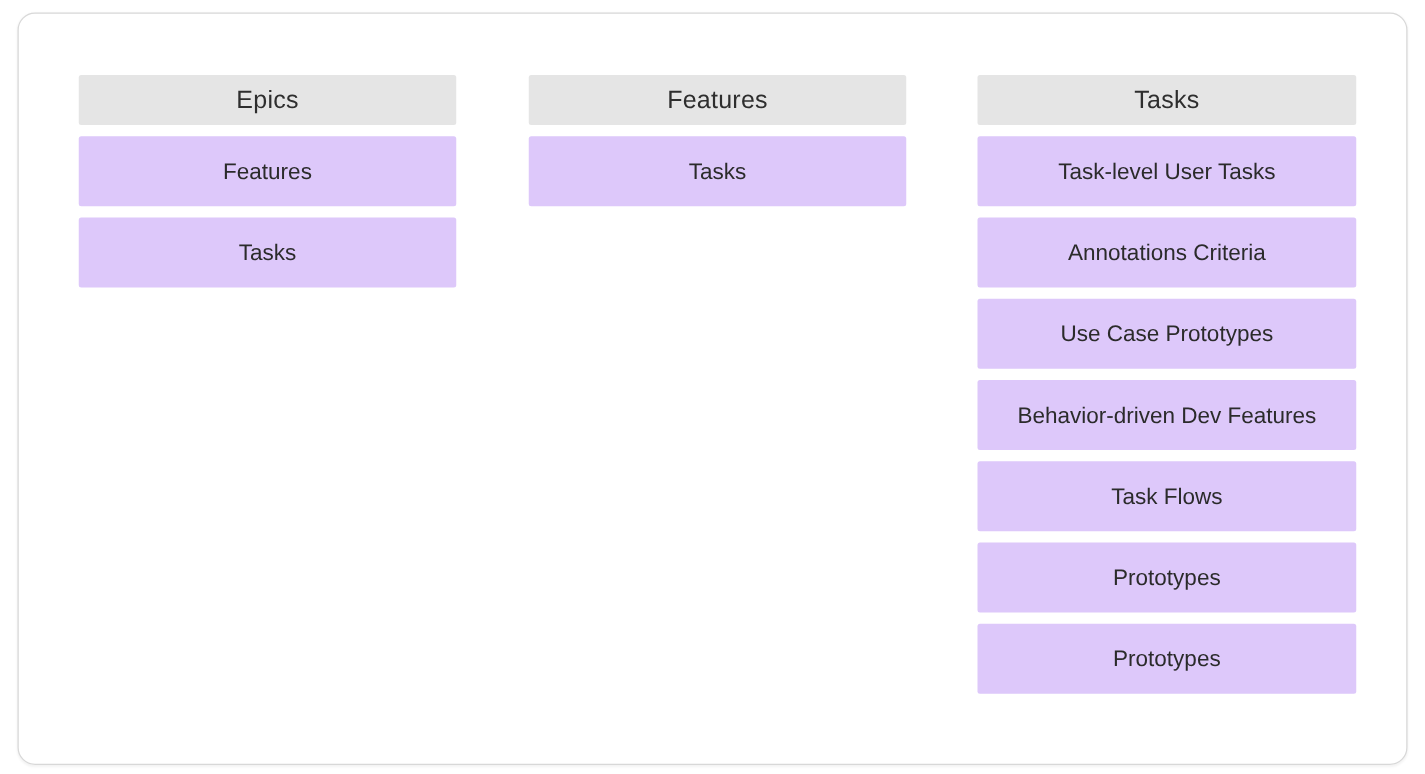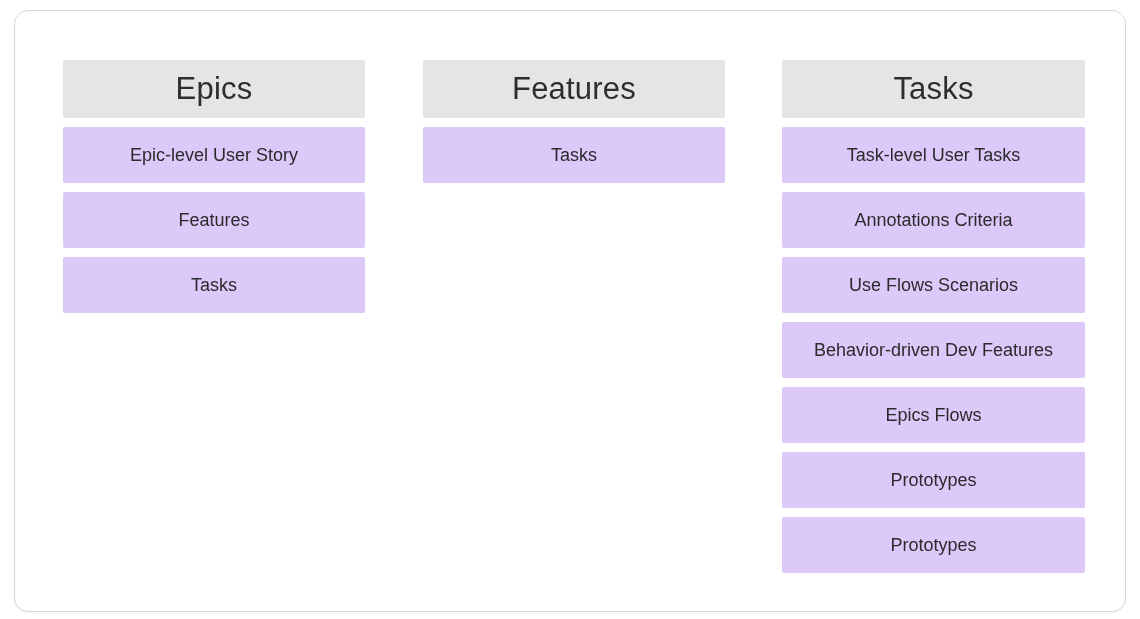--- a/index.html
+++ b/index.html
@@ -32,25 +32,25 @@
     position:absolute;
     top:49px;
     display:flex;
     flex-direction:column;
     gap:9px;
   }
   .column.c0{left:48px;width:302px;}
   .column.c1{left:408px;width:302px;}
   .column.c2{left:767px;width:303px;}
   .col-header{
-    height:58px;
+    height:40px;
     background:var(--header-bg);
     border-radius:2px;
     display:flex;align-items:center;justify-content:center;
-    font-size:31px;
+    font-size:20px;
     color:var(--header-text);
     letter-spacing:0.2px;
     text-align:right;
   }
   .col-item{
     height:56px;
     background:var(--item-bg);
     border-radius:2px;
     display:flex;align-items:center;justify-content:center;
     font-size:18px;
@@ -58,34 +58,33 @@
     white-space:nowrap;
   }
 </style>
 </head>
 <body>
 
 <div class="card">
 
   <div class="column c0">
     <div class="col-header">Epics</div>
-    <div class="col-item">Epic-level User Story</div>
     <div class="col-item">Features</div>
     <div class="col-item">Tasks</div>
   </div>
 
   <div class="column c1">
     <div class="col-header">Features</div>
     <div class="col-item">Tasks</div>
   </div>
 
   <div class="column c2">
     <div class="col-header">Tasks</div>
     <div class="col-item">Task-level User Tasks</div>
     <div class="col-item">Annotations Criteria</div>
-    <div class="col-item">Use Flows Scenarios</div>
+    <div class="col-item">Use Case Prototypes</div>
     <div class="col-item">Behavior-driven Dev Features</div>
-    <div class="col-item">Epics Flows</div>
+    <div class="col-item">Task Flows</div>
     <div class="col-item">Prototypes</div>
     <div class="col-item">Prototypes</div>
   </div>
 
 </div>
 
 </body></html>

